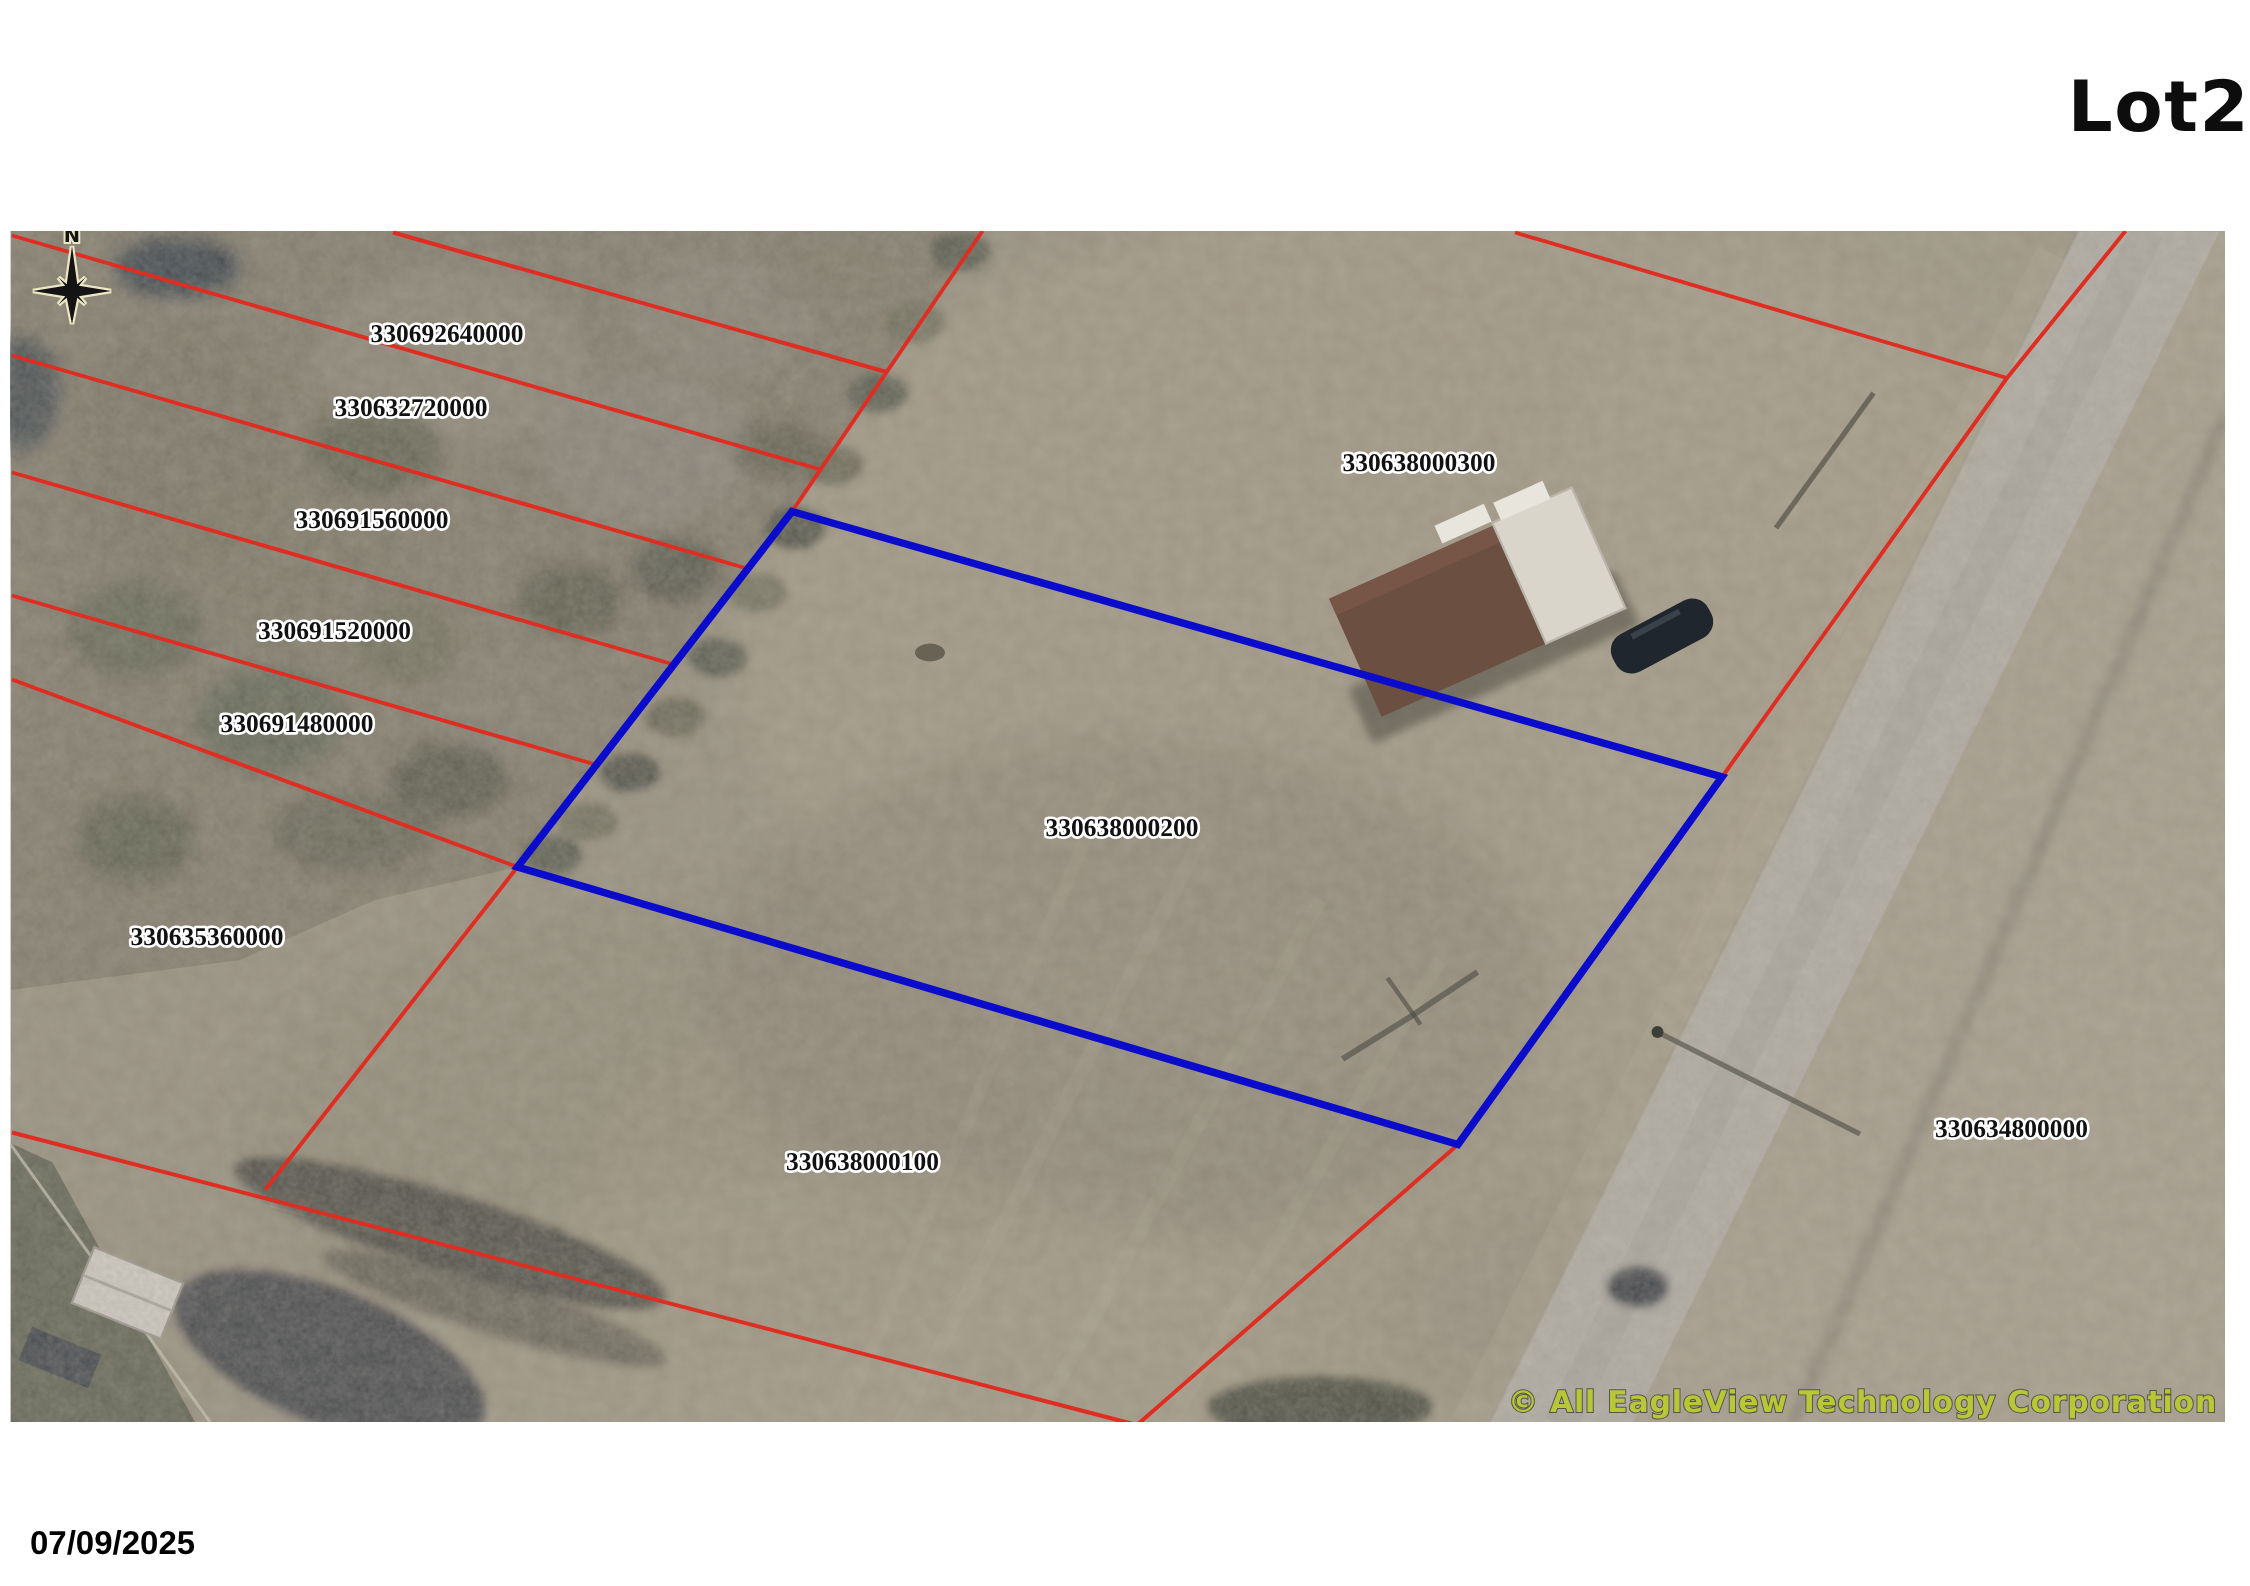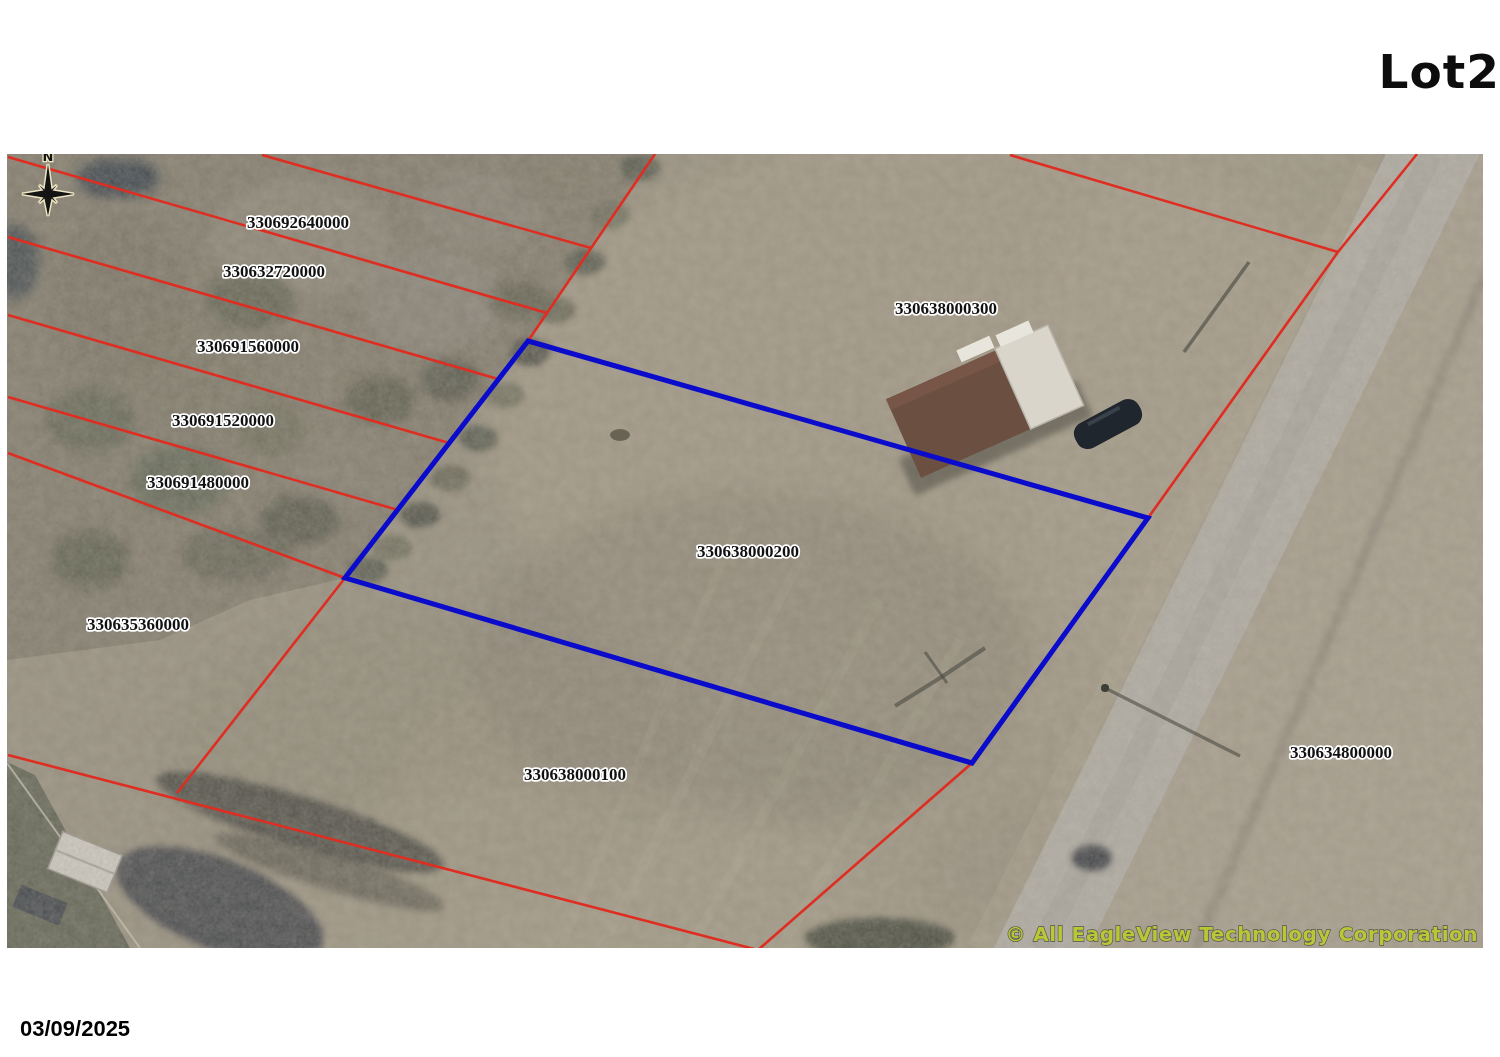--- a/index.html
+++ b/index.html
@@ -204,13 +204,13 @@
     <text class="plabel" x="946" y="314">330638000300</text>
     <text class="plabel" x="748" y="557">330638000200</text>
     <text class="plabel" x="575" y="780">330638000100</text>
     <text class="plabel" x="1341" y="758">330634800000</text>
   </g>
 
   <text class="copyright" x="1478" y="941" fill="#b9c636">© All EagleView Technology Corporation</text>
 </svg>
 </div>
 
-<div class="report-date">03/09/2025</div>
+<div class="report-date">07/09/2025</div>
 
 </body></html>

